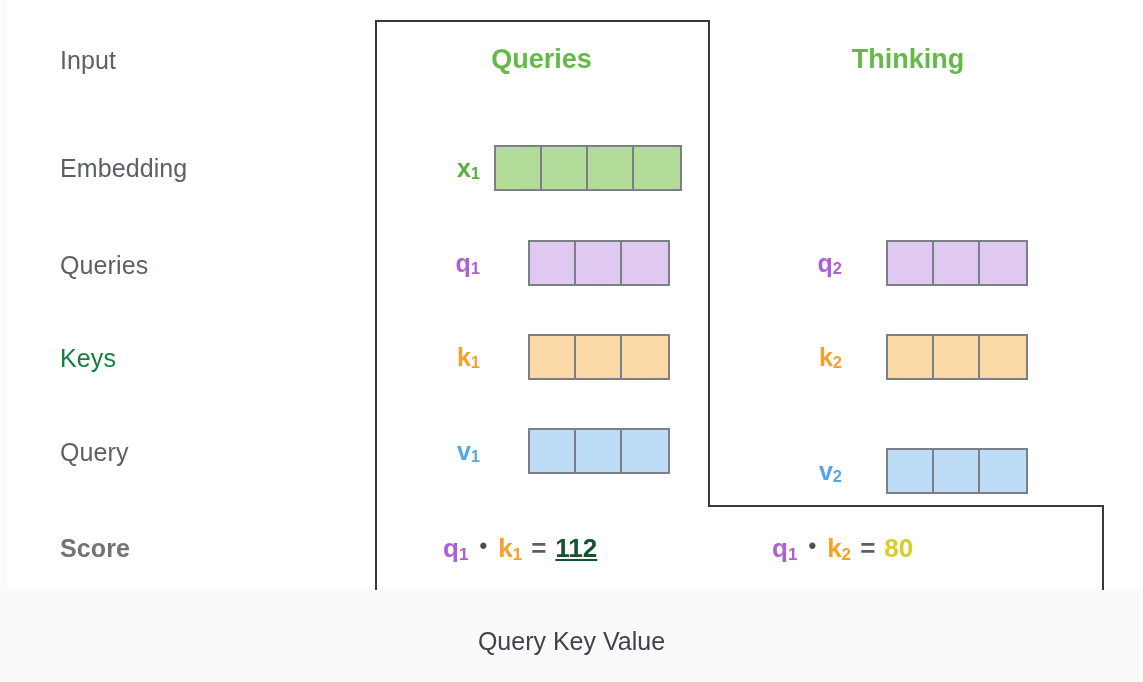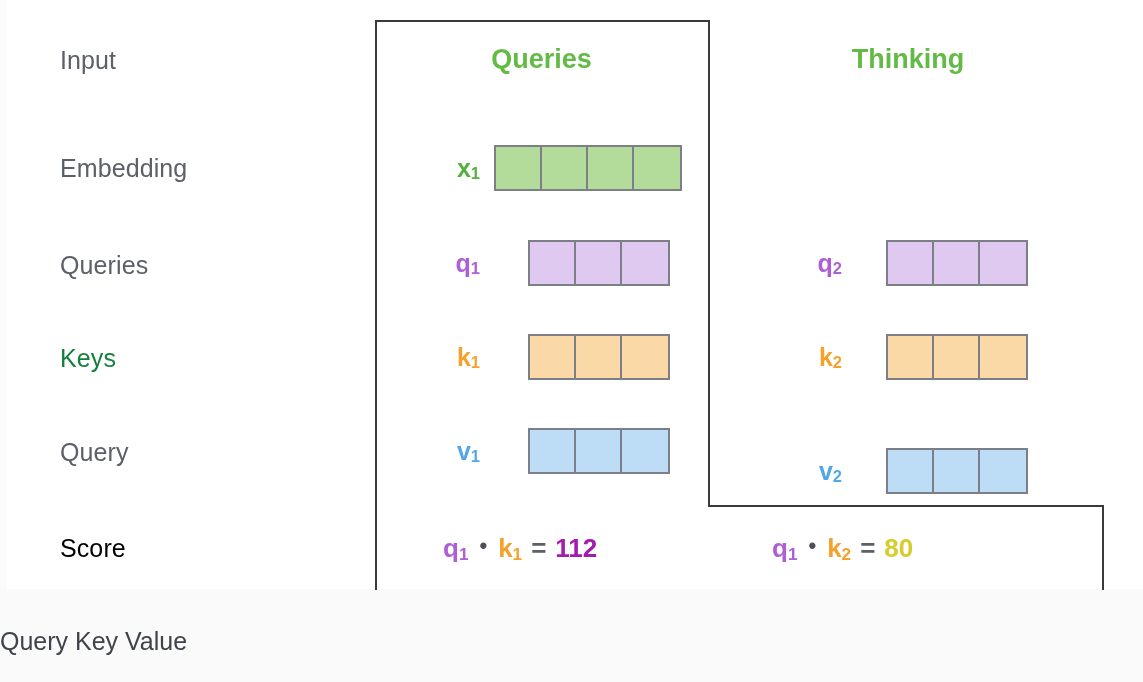--- a/index.html
+++ b/index.html
@@ -134,21 +134,21 @@
   .tok-eq {
     color: #5b6069;
     padding: 0 9px;
   }
 
   
   .caption {
     position: absolute;
     left: 0;
     width: 1143px;
-    text-align: left;
+    text-align: center;
     font-size: 25px;
     font-weight: 400;
     color: #3f434a;
     line-height: 1;
     white-space: nowrap;
   }
 </style>
 </head>
 <body>
 
@@ -161,21 +161,21 @@
   <div class="frame-seg frame-h" style="left: 375px; top: 20px; width: 335px; background: rgb(58, 58, 58);"></div>
   <div class="frame-seg frame-v" style="left: 708px; top: 20px; height: 487px; background: rgb(58, 58, 58);"></div>
   <div class="frame-seg frame-h" style="left: 708px; top: 505px; width: 396px; background: rgb(58, 58, 58);"></div>
   <div class="frame-seg frame-v" style="left: 1102px; top: 505px; height: 85px; background: rgb(58, 58, 58);"></div>
 
   <div class="row-label" style="top: 48px; color: rgb(91, 96, 105);">Input</div>
   <div class="row-label" style="top: 156px; color: rgb(91, 96, 105);">Embedding</div>
   <div class="row-label" style="top: 253px; color: rgb(91, 96, 105);">Queries</div>
   <div class="row-label" style="top: 346px; color: #15803d;">Keys</div>
   <div class="row-label" style="top: 440px; color: rgb(91, 96, 105);">Query</div>
-  <div class="row-label" style="top: 536px; color: #000000;">Score</div>
+  <div class="row-label" style="top: 536px; color: #737373; font-weight: bold;">Score</div>
 
   <div class="col-header" style="left: 375px; top: 46px; width: 333px; color: rgb(99, 187, 70);">Queries</div>
   <div class="col-header" style="left: 740px; top: 46px; width: 336px; color: rgb(99, 187, 70);">Thinking</div>
 
   <div class="vec-row" style="left:410px; top:145px;">
     <span class="vec-tag" style="width: 30px; margin-right: 14px; color: rgb(85, 176, 64);">
       <span>x</span><sub>1</sub>
     </span>
     <span class="cells" style="border-color: rgb(124, 127, 136);">
       <span class="cell" style="background: rgb(179, 220, 154); border-right-color: rgb(124, 127, 136);"></span>
@@ -254,21 +254,21 @@
 
   <div class="score-expr" style="left:443px; top:535px;">
     <span class="tok" style="color: rgb(173, 95, 214);">
       <span>q</span><sub>1</sub>
     </span>
     <span class="tok tok-dot" style="color: rgb(75, 80, 88);">•</span>
     <span class="tok" style="color: rgb(245, 161, 44);">
       <span>k</span><sub>1</sub>
     </span>
     <span class="tok tok-eq" style="color: rgb(91, 96, 105);">=</span>
-    <span class="tok" style="color: #a21caf;">112</span>
+    <span class="tok" style="color: #14532d; text-decoration: underline;">112</span>
   </div>
 
   <div class="score-expr" style="left:772px; top:535px;">
     <span class="tok" style="color: rgb(173, 95, 214);">
       <span>q</span><sub>1</sub>
     </span>
     <span class="tok tok-dot" style="color: rgb(75, 80, 88);">•</span>
     <span class="tok" style="color: rgb(245, 161, 44);">
       <span>k</span><sub>2</sub>
     </span>

